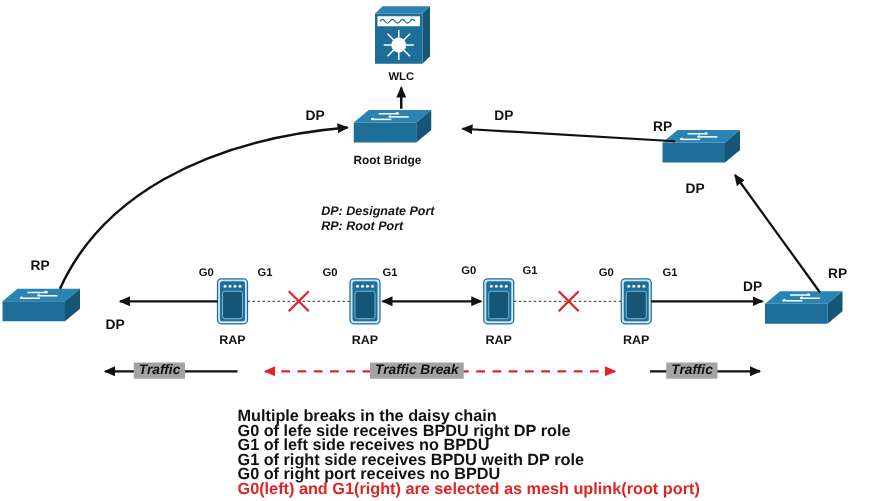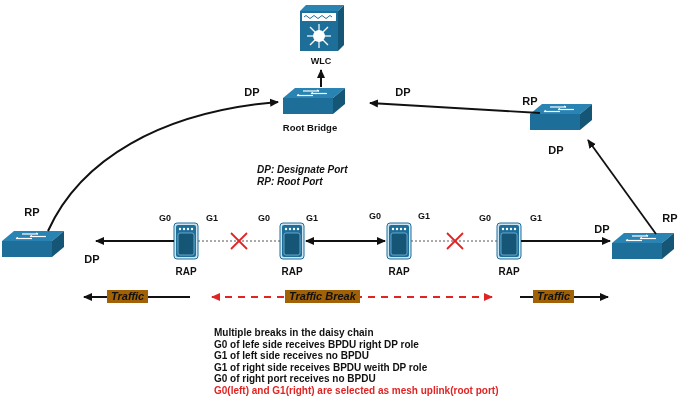--- a/index.html
+++ b/index.html
@@ -1,22 +1,22 @@
 <!DOCTYPE html>
 <html><head>
 <meta charset="utf-8">
 <style>
   html,body{margin:0;padding:0;background:#ffffff;}
   body{width:700px;height:401px;overflow:hidden;position:relative;font-family:"Liberation Sans",sans-serif;}
   svg{position:absolute;left:0;top:0;}
   .lbl{font-family:"Liberation Sans",sans-serif;font-weight:bold;fill:#111;}
-  .notes{position:absolute;left:190px;top:327px;font-family:"Liberation Sans",sans-serif;font-weight:bold;font-size:10px;line-height:11.6px;color:#111;margin-left:24px;}
+  .notes{position:absolute;left:190px;top:327px;font-family:"Liberation Sans",sans-serif;font-weight:bold;font-size:13px;line-height:11.6px;color:#111;}
   .notes .hl{color:#e02424;}
   .legend{position:absolute;left:257px;top:164px;font-family:"Liberation Sans",sans-serif;font-weight:bold;font-style:italic;font-size:10px;line-height:12px;color:#111;}
-  .tag{position:absolute;font-family:"Liberation Sans",sans-serif;font-weight:bold;font-style:italic;font-size:11px;background:#a16207;padding:0 4px;line-height:13px;color:#111;}
+  .tag{position:absolute;font-family:"Liberation Sans",sans-serif;font-weight:bold;font-style:italic;font-size:11px;background:#a3a3a3;padding:0 4px;line-height:13px;color:#111;}
 </style>
 </head>
 <body>
 
 <svg width="700" height="401" viewBox="0 0 700 401">
   <defs>
     <marker id="ah" markerWidth="10" markerHeight="10" refX="8" refY="5" orient="auto" markerUnits="userSpaceOnUse">
       <path d="M0,1 L9,5 L0,9 z" fill="#111"></path>
     </marker>
     <marker id="ahs" markerWidth="10" markerHeight="10" refX="1" refY="5" orient="auto" markerUnits="userSpaceOnUse">
@@ -132,21 +132,21 @@
   <line x1="212" y1="297" x2="492" y2="297" stroke="#e02424" stroke-width="1.8" stroke-dasharray="7,6" marker-start="url(#ahrs)" marker-end="url(#ahr)"></line>
   <line x1="520" y1="297" x2="608" y2="297" stroke="#111" stroke-width="1.8" marker-end="url(#ah)"></line>
 </svg>
 
 <div class="legend">
   <div>DP: Designate Port</div>
   <div>RP: Root Port</div>
 </div>
 
 <div class="tag" style="left:107px;top:290px;">Traffic</div>
-<div class="tag" style="left:285px;top:290px;">Traffic Break</div>
+<div class="tag" style="left:296px;top:290px;">Traffic Break</div>
 <div class="tag" style="left:533px;top:290px;">Traffic</div>
 
 <div class="notes">
   <div>Multiple breaks in the daisy chain</div>
   <div>G0 of lefe side receives BPDU right DP role</div>
   <div>G1 of left side receives no BPDU</div>
   <div>G1 of right side receives BPDU weith DP role</div>
   <div>G0 of right port receives no BPDU</div>
   <div class="hl">G0(left) and G1(right) are selected as mesh uplink(root port)</div>
 </div>

